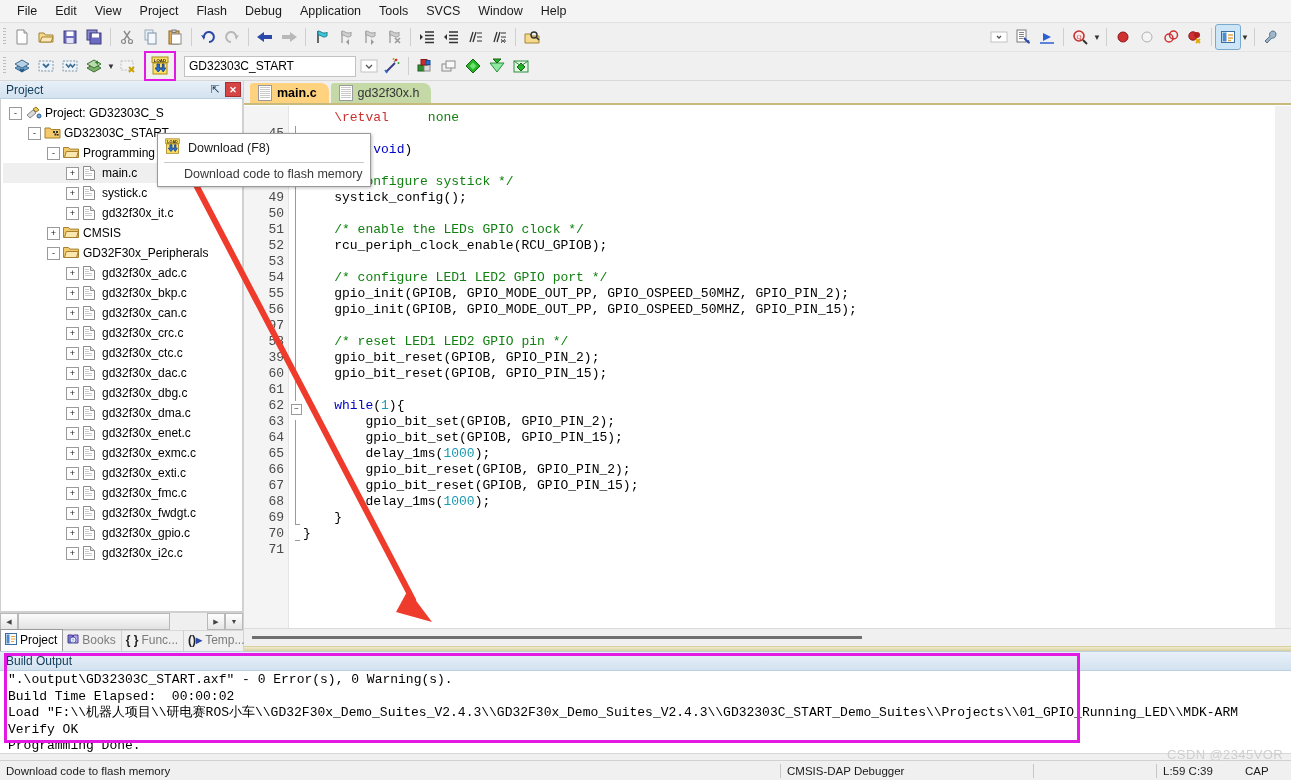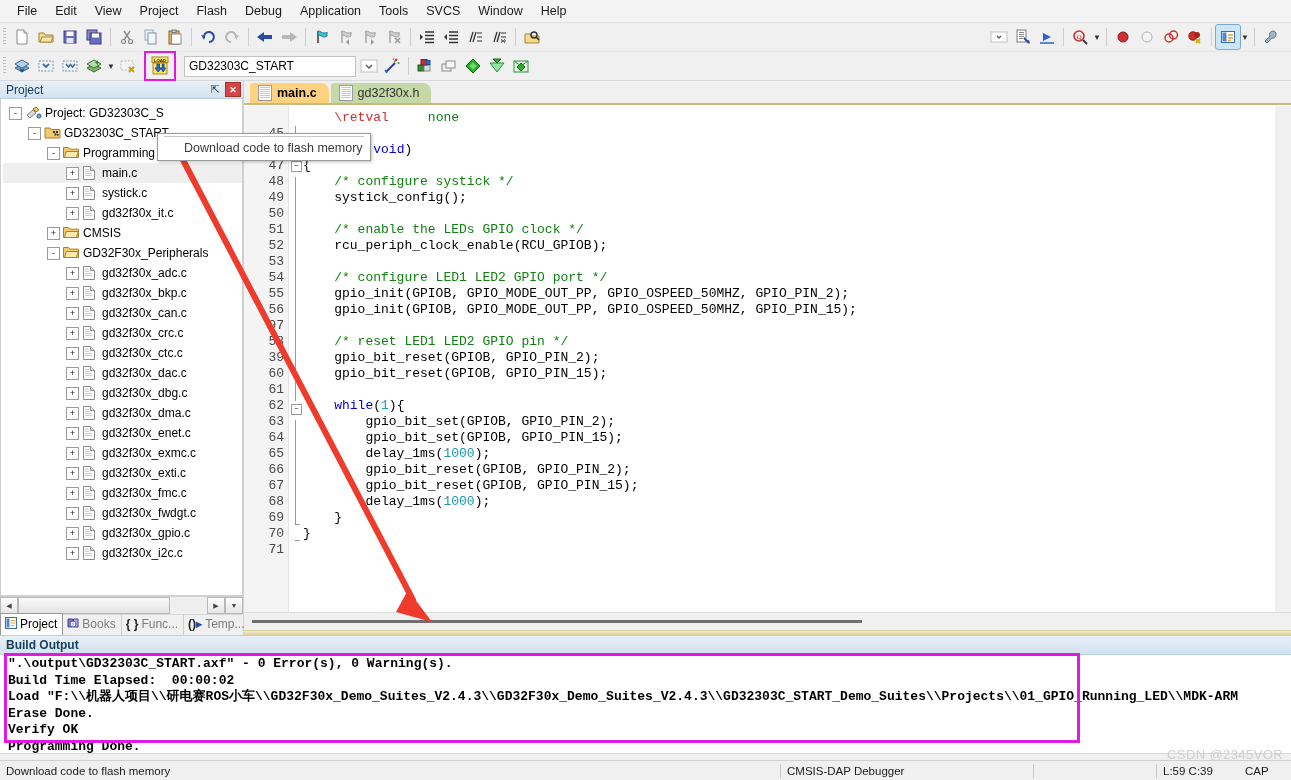--- a/index.html
+++ b/index.html
@@ -323,25 +323,24 @@
   .code-hscroll {
     height: 17px; background: #f0f0f0; display: flex; align-items: center;
     flex: none; border-top: 1px solid #dcdcdc;
   }
   .editor-vscroll {
     width: 16px; background: #f0f0f0; flex: none;
   }
 
   
   .build-panel {
-    height: 118px;
+    height: 102px;
     display: flex; flex-direction: column;
     flex: none;
     background: #737373;
-    font-weight: bold;
   }
   .build-header {
     height: 18px;
     background: linear-gradient(to bottom,#e8f0f8,#d3e2f0);
     border-top: 1px solid #bdd0e2;
     border-bottom: 1px solid #bdd0e2;
     display: flex; align-items: center;
     padding-left: 6px;
     font-size: 12px; color: #14405e;
     flex: none;
@@ -1286,39 +1285,51 @@
         </div>
       </div>
       <div class="stripe"></div>
     </div>
   </div>
 
   <div class="build-panel">
     <div class="build-header">
       <span>Build Output</span>
     </div>
-    <div class="build-body" id="build-body"><div>".\output\GD32303C_START.axf" - 0 Error(s), 0 Warning(s).</div><div>Build Time Elapsed:  00:00:02</div><div>Load "F:\\机器人项目\\研电赛ROS小车\\GD32F30x_Demo_Suites_V2.4.3\\GD32F30x_Demo_Suites_V2.4.3\\GD32303C_START_Demo_Suites\\Projects\\01_GPIO_Running_LED\\MDK-ARM</div><div>Erase Done.</div><div>Verify OK</div><div>Programming Done.</div></div>
+    <div class="build-body" id="build-body"><div>".\output\GD32303C_START.axf" - 0 Error(s), 0 Warning(s).</div><div>Build Time Elapsed:  00:00:02</div><div>Load "F:\\机器人项目\\研电赛ROS小车\\GD32F30x_Demo_Suites_V2.4.3\\GD32F30x_Demo_Suites_V2.4.3\\GD32303C_START_Demo_Suites\\Projects\\01_GPIO_Running_LED\\MDK-ARM</div><div>Verify OK</div><div>Programming Done.</div></div>
   </div>
 
   <div class="statusarea">
     <div class="status-sep"></div>
     <div class="statusbar">
       <div class="st-cell">Download code to flash memory</div>
       <div class="st-flex"></div>
       <div class="st-div"></div>
       <div class="st-cell" style="width:240px">CMSIS-DAP Debugger</div>
       <div class="st-div"></div>
       <div class="st-cell" style="width:110px"></div>
       <div class="st-div"></div>
       <div class="st-cell" style="width:70px">L:59 C:39</div>
       <div class="st-cell" style="width:40px">CAP</div>
     </div>
   </div>
 
   <div class="tooltip">
+    <div class="tt-row1">
+      <span>
+        <svg width="17" height="17" viewBox="0 0 20 20">
+          <rect x="2" y="1" width="16" height="5.5" fill="#ffe066" stroke="#a98a1f"></rect>
+          <text x="10" y="5.8" font-size="4.4" text-anchor="middle" fill="#222" font-family="Liberation Sans, sans-serif" font-weight="bold">LOAD</text>
+          <rect x="3" y="7" width="14" height="11" fill="#ffe066" stroke="#a98a1f"></rect>
+          <path d="M7 8v4H5l3.2 4 3.2-4h-2V8z" fill="#2b6fd4" stroke="#1b4a91"></path>
+          <path d="M12.4 8v4h-1.6l2.4 4 2.4-4h-1.6V8z" fill="#2b6fd4" stroke="#1b4a91"></path>
+        </svg>
+      </span>
+      <span>Download (F8)</span>
+    </div>
     <div class="tt-sep"></div>
     <div class="tt-row2">Download code to flash memory</div>
   </div>
 
   <div class="magenta-build-box"></div>
 
   <svg class="arrow-overlay" viewBox="0 0 1291 780">
     <line x1="183" y1="160" x2="413" y2="600" stroke="#ef3b2c" stroke-width="6" stroke-linecap="round"></line>
     <polygon points="408,590 432,622 396,612" fill="#ef3b2c"></polygon>
   </svg>

